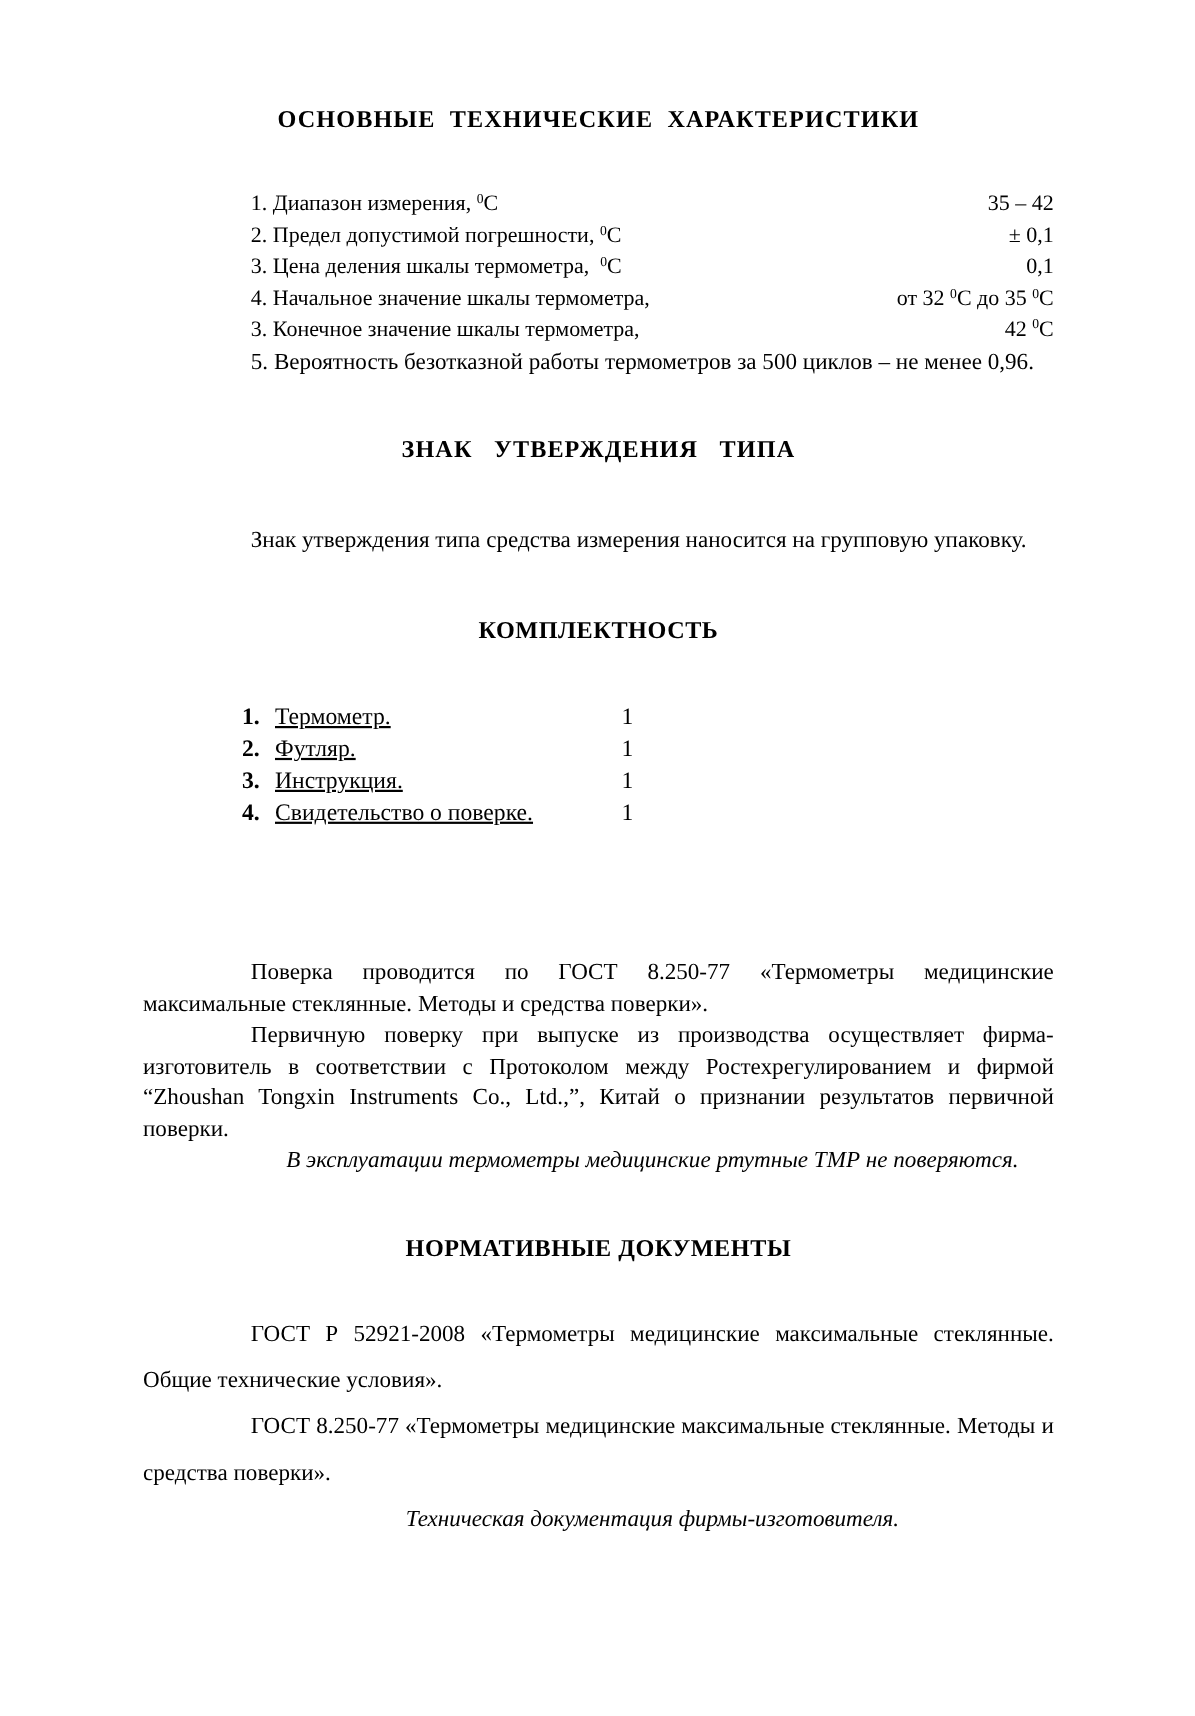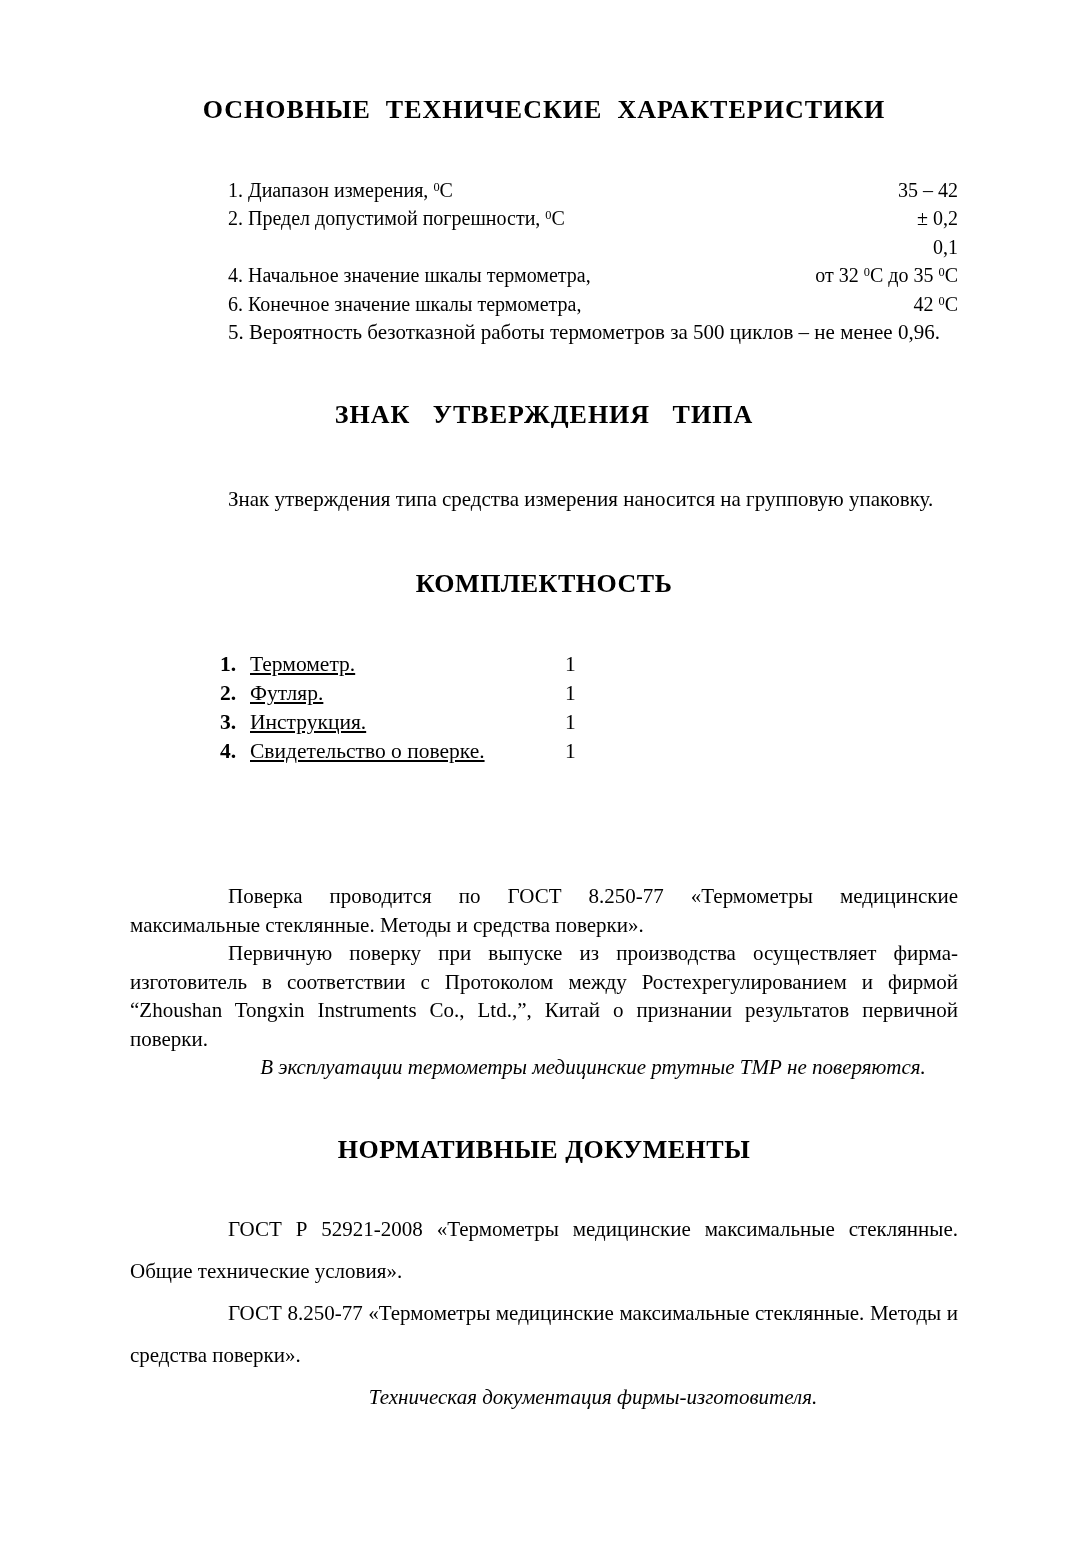--- a/index.html
+++ b/index.html
@@ -20,21 +20,21 @@
   .page {
     position: absolute;
     left: 130px;
     top: 0;
     width: 828px;   
     height: 1560px;
   }
 
   
   .heading {
-    font-size: 26px;
+    font-size: 22px;
     font-weight: bold;
     text-align: center;
     letter-spacing: 0.5px;
     line-height: 1.1;
     white-space: pre;
   }
   .heading.wide { letter-spacing: 1px; }
 
   
   .spec-list {
@@ -122,36 +122,37 @@
 
     <li class="spec-row">
       <span class="spec-label"><span>1. Диапазон измерения, </span><sup class="deg">0</sup><span>С</span></span>
       <span class="spec-filler"></span>
       <span class="spec-value">35 – 42</span>
     </li>
 
     <li class="spec-row">
       <span class="spec-label"><span>2. Предел допустимой погрешности, </span><sup class="deg">0</sup><span>С</span></span>
       <span class="spec-filler"></span>
-      <span class="spec-value">± 0,2</span>
-    </li>
-
-    <li class="spec-row">
+      <span class="spec-value">± 0,1</span>
+    </li>
+
+    <li class="spec-row">
+      <span class="spec-label"><span>3. Цена деления шкалы термометра,  </span><sup class="deg">0</sup><span>С</span></span>
       <span class="spec-filler"></span>
       <span class="spec-value">0,1</span>
     </li>
 
     <li class="spec-row">
       <span class="spec-label">4. Начальное значение шкалы термометра,</span>
       <span class="spec-filler"></span>
       <span class="spec-value"><span>от 32 </span><sup class="deg">0</sup><span>С до 35 </span><sup class="deg">0</sup><span>С</span></span>
     </li>
 
     <li class="spec-row">
-      <span class="spec-label">6. Конечное значение шкалы термометра,</span>
+      <span class="spec-label">3. Конечное значение шкалы термометра,</span>
       <span class="spec-filler"></span>
       <span class="spec-value"><span>42 </span><sup class="deg">0</sup><span>С</span></span>
     </li>
   </ul>
 
   <p class="para">5.  Вероятность безотказной работы термометров за 500 циклов – не менее  0,96.</p>
 
   <div class="sp" style="height:54px"></div>
   <div class="heading wide">ЗНАК   УТВЕРЖДЕНИЯ   ТИПА</div>
 

